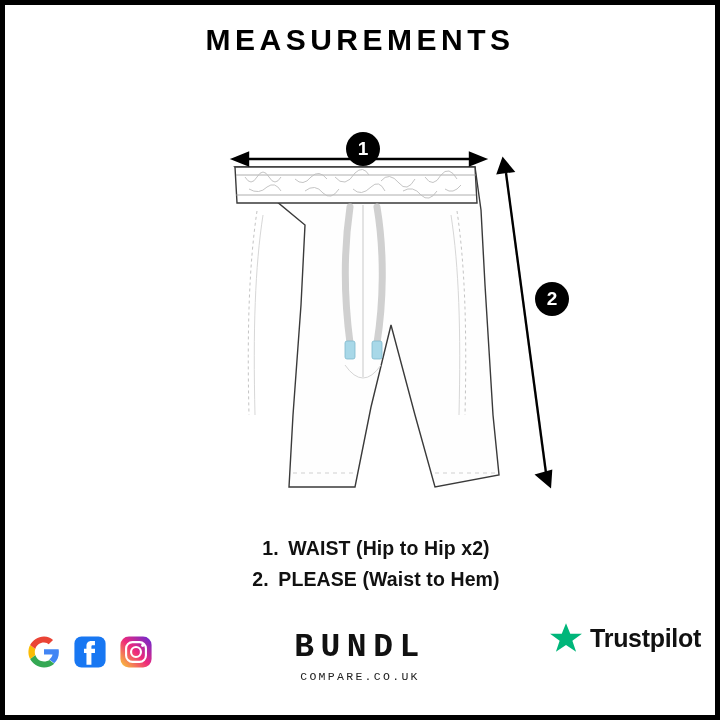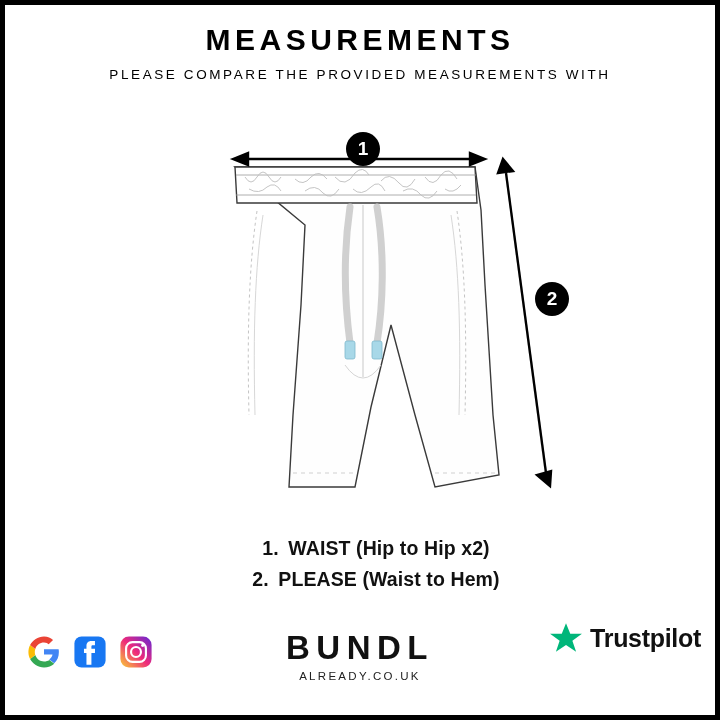--- a/index.html
+++ b/index.html
@@ -119,20 +119,21 @@
     height: 34px;
     display: block;
   }
 
   .brand {
     position: absolute;
     left: 0;
     right: 0;
     top: 18px;
     text-align: center;
+    font-family: Liberation Mono, monospace;
   }
   .brand-name {
     font-size: 33px;
     font-weight: bold;
     letter-spacing: 6.5px;
     color: #111;
     line-height: 1;
   }
   .brand-sub {
     margin-top: 6px;
@@ -157,21 +158,20 @@
   }
 </style>
 </head>
 <body>
 
 <div id="page">
 
   <div class="header">
     <div class="title">MEASUREMENTS</div>
     <div class="subtitle">
-      <div>PLEASE COMPARE THE PROVIDED MEASUREMENTS WITH</div>
     </div>
   </div>
 
   <div class="diagram">
     <svg width="710" height="405" viewBox="0 0 710 405">
       <g stroke="#3a3a3a" fill="#ffffff" stroke-width="1.4">
 
         <path d="M230 52
                  L470 52
                  L476 95
@@ -286,21 +286,21 @@
         </defs>
         <rect x="2" y="2" width="44" height="44" rx="12" fill="url(#igGrad)"></rect>
         <rect x="10" y="10" width="28" height="28" rx="9" fill="none" stroke="#fff" stroke-width="3"></rect>
         <circle cx="24" cy="24" r="7" fill="none" stroke="#fff" stroke-width="3"></circle>
         <circle cx="33.5" cy="14.5" r="2.3" fill="#fff"></circle>
       </svg>
     </div>
 
     <div class="brand">
       <div class="brand-name">BUNDL</div>
-      <div class="brand-sub">ALREADY.CO.UK</div>
+      <div class="brand-sub">COMPARE.CO.UK</div>
     </div>
 
     <div class="trustpilot">
       <svg width="34" height="34" viewBox="0 0 32 32">
         <polygon fill="#00b67a" points="16,2 20,12 31,12 22,18.5 25.5,29 16,22.5 6.5,29 10,18.5 1,12 12,12"></polygon>
       </svg>
       <span class="tp-word">Trustpilot</span>
     </div>
 
   </div>

